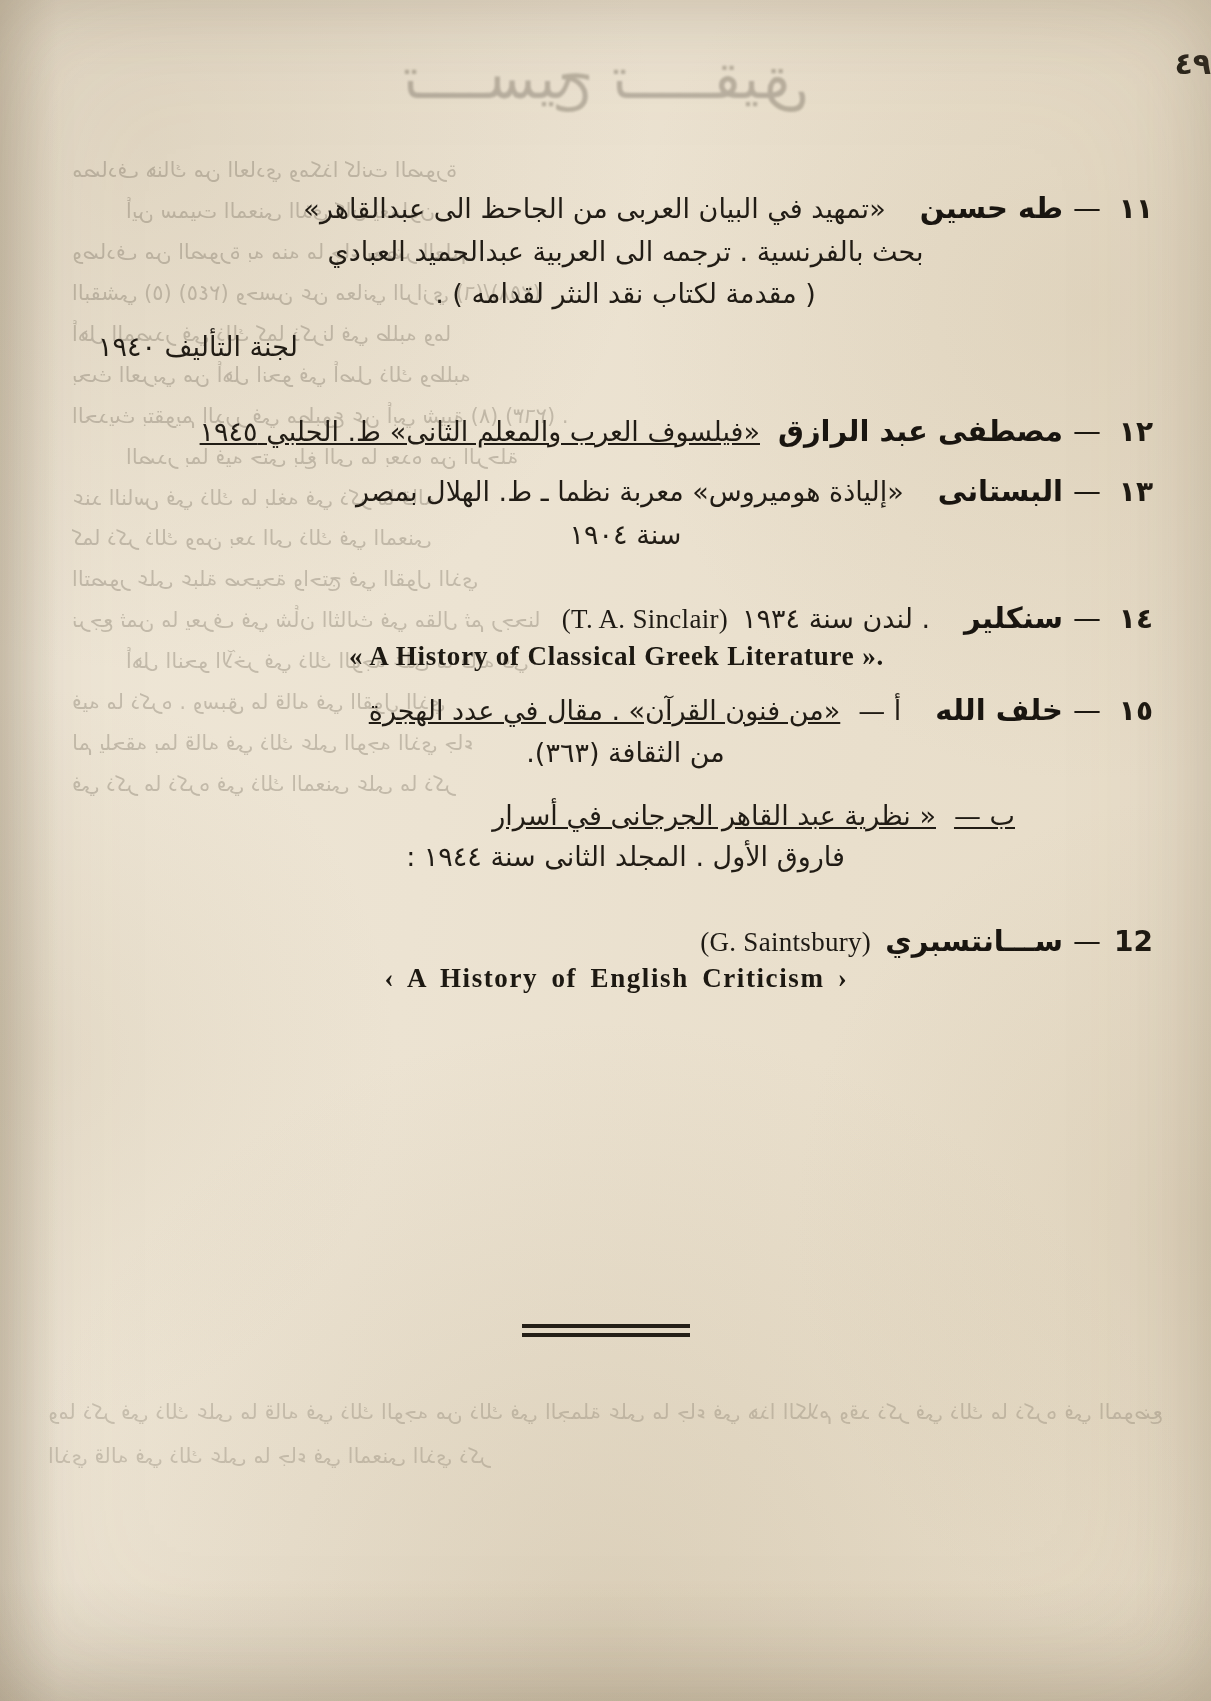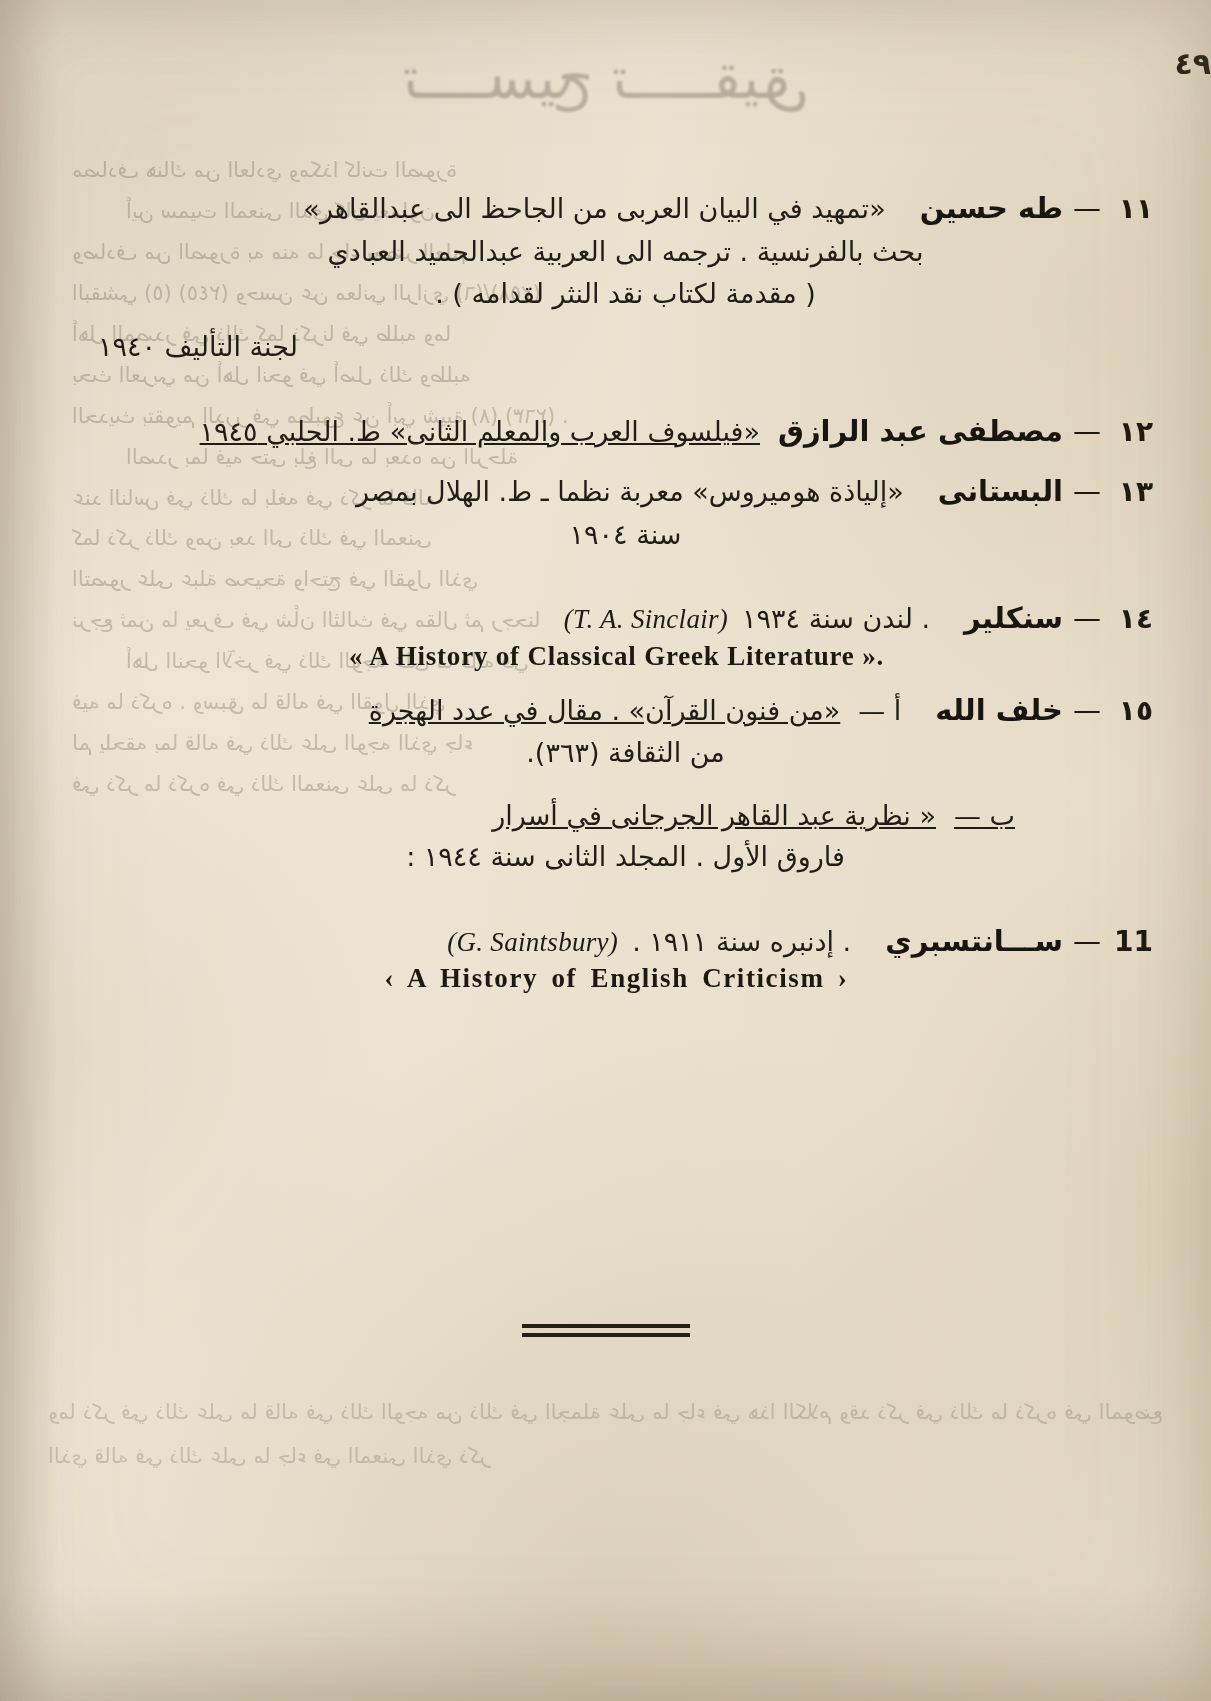--- a/index.html
+++ b/index.html
@@ -161,21 +161,20 @@
   .c-left     { text-align: left; }
   .c-pad-l-40 { padding-left: 40px; }
 
   
   .lat {
     direction: ltr;
     unicode-bidi: isolate;
     font-family: "Liberation Serif", serif;
     font-size: 27px;
     letter-spacing: 0.3px;
-    font-style: italic;
   }
   
   .eng-title {
     direction: ltr;
     text-align: center;
     font-family: "Liberation Serif", serif;
     font-size: 27px;
     font-weight: 700;
     letter-spacing: 0.8px;
     color: #1d1912;
@@ -325,24 +324,23 @@
           <span class="title-inline tight">ب —</span>
           <span class="title-inline tight">« نظرية عبد القاهر الجرجانى في أسرار</span>
         </div>
         <span class="cont c-center c-pad-l-40">فاروق الأول . المجلد الثانى سنة ١٩٤٤ :</span>
       </div>
 
       <div class="gap-lg"></div>
 
       <div class="entry">
         <div class="row-head">
-          <span class="num">11</span>
+          <span class="num">12</span>
           <span class="dash">—</span>
           <span class="author">ســـانتسبري</span>
-          <span class="title-inline">. إدنبره سنة ١٩١١ .</span>
           <span class="lat" style="margin-right:14px">(G. Saintsbury)</span>
         </div>
         <div class="eng-title spaced">‹ A History of English Criticism ›</div>
       </div>
 
     </div>
   </div>
 
   <div id="rule">
     <div class="bar"></div>

